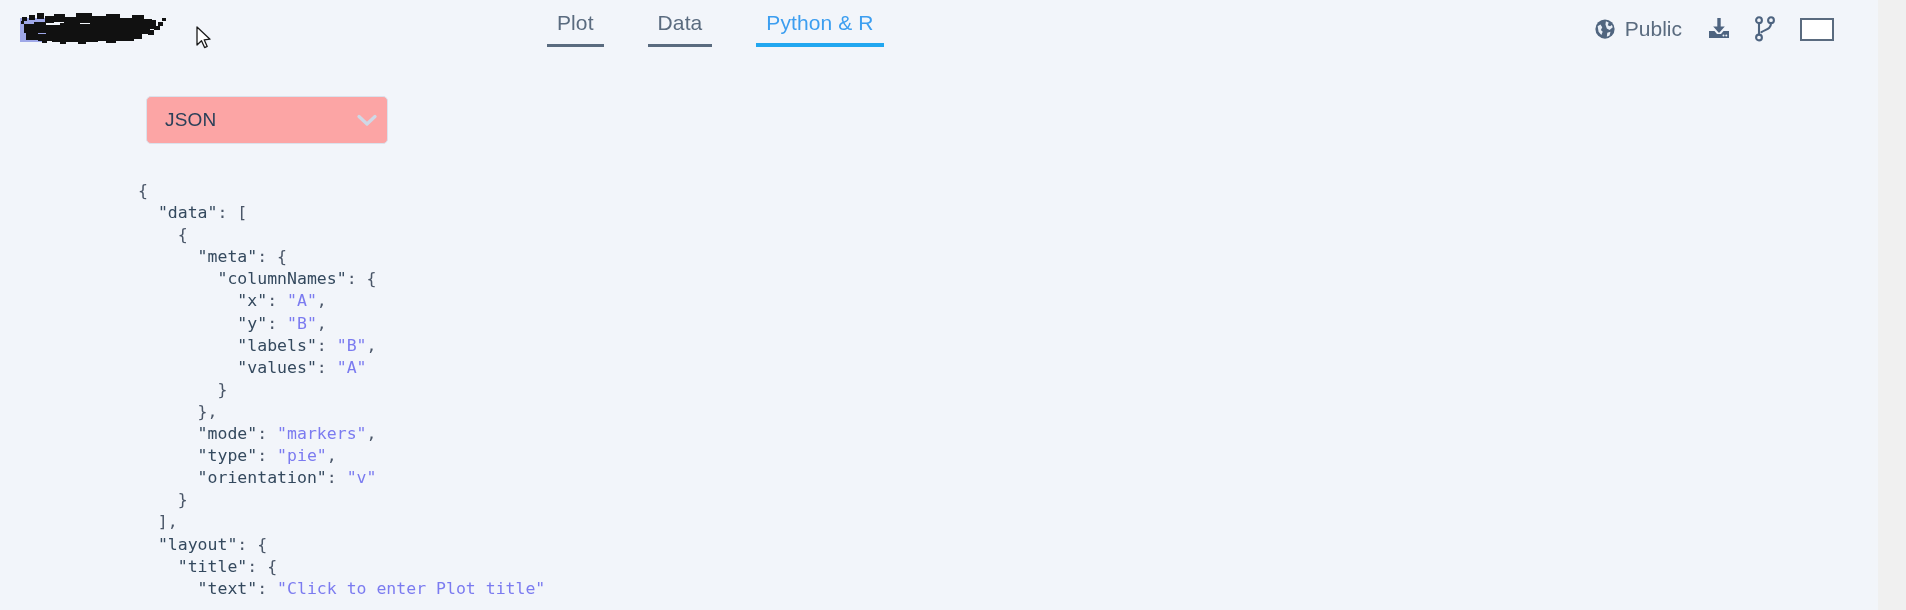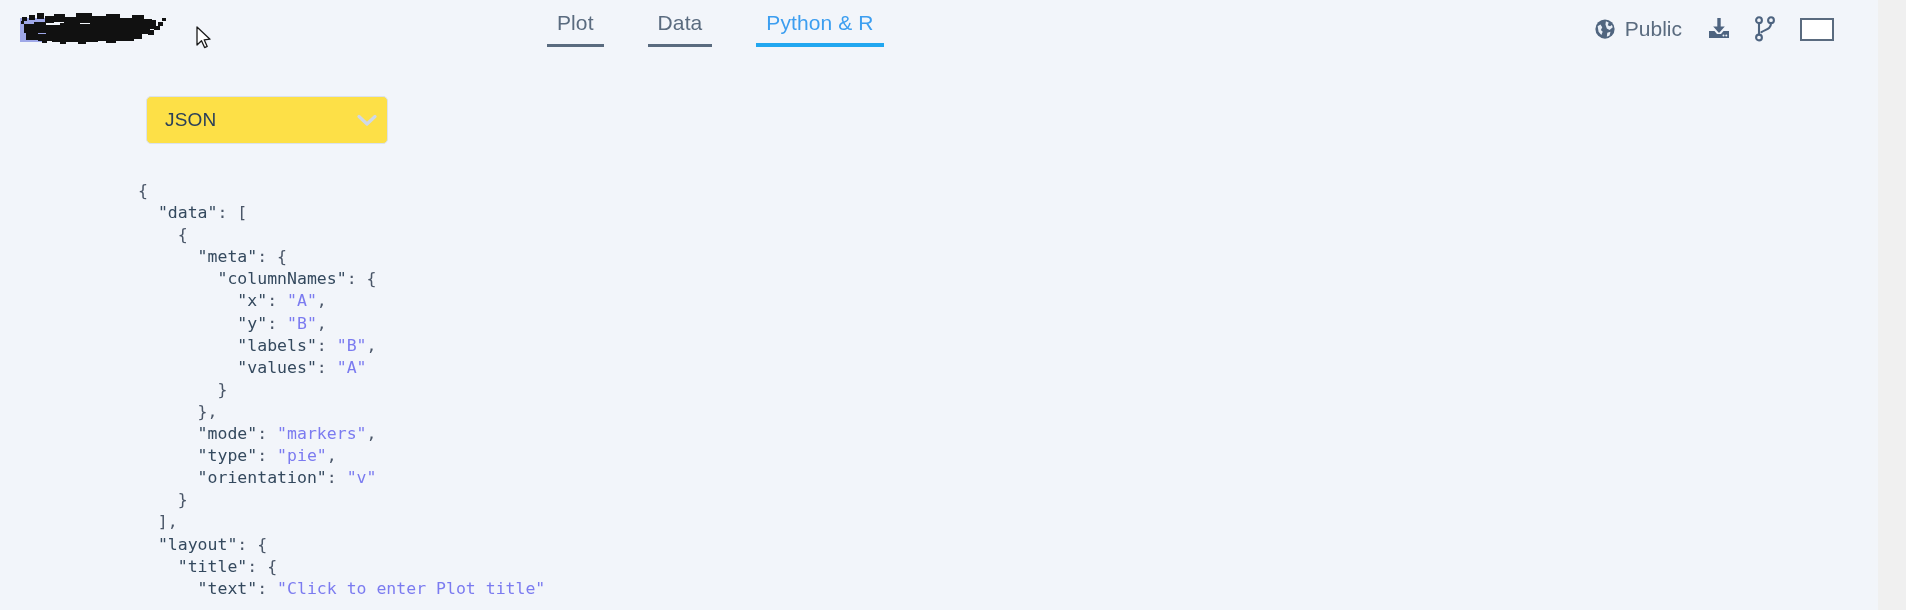--- a/index.html
+++ b/index.html
@@ -107,21 +107,21 @@
     background: #ffffff;
     margin-left: 4px;
     margin-right: 0;
   }
 
   
   .format-select {
     position: absolute;
     left: 146px; top: 96px;
     width: 242px; height: 48px;
-    background: #fde047;
+    background: #fca5a5;
     border: 1px solid #dbe2ec;
     border-radius: 5px;
     display: flex;
     align-items: center;
     cursor: pointer;
   }
   .format-select .value {
     flex: 1;
     padding-left: 18px;
     font-size: 19px;

